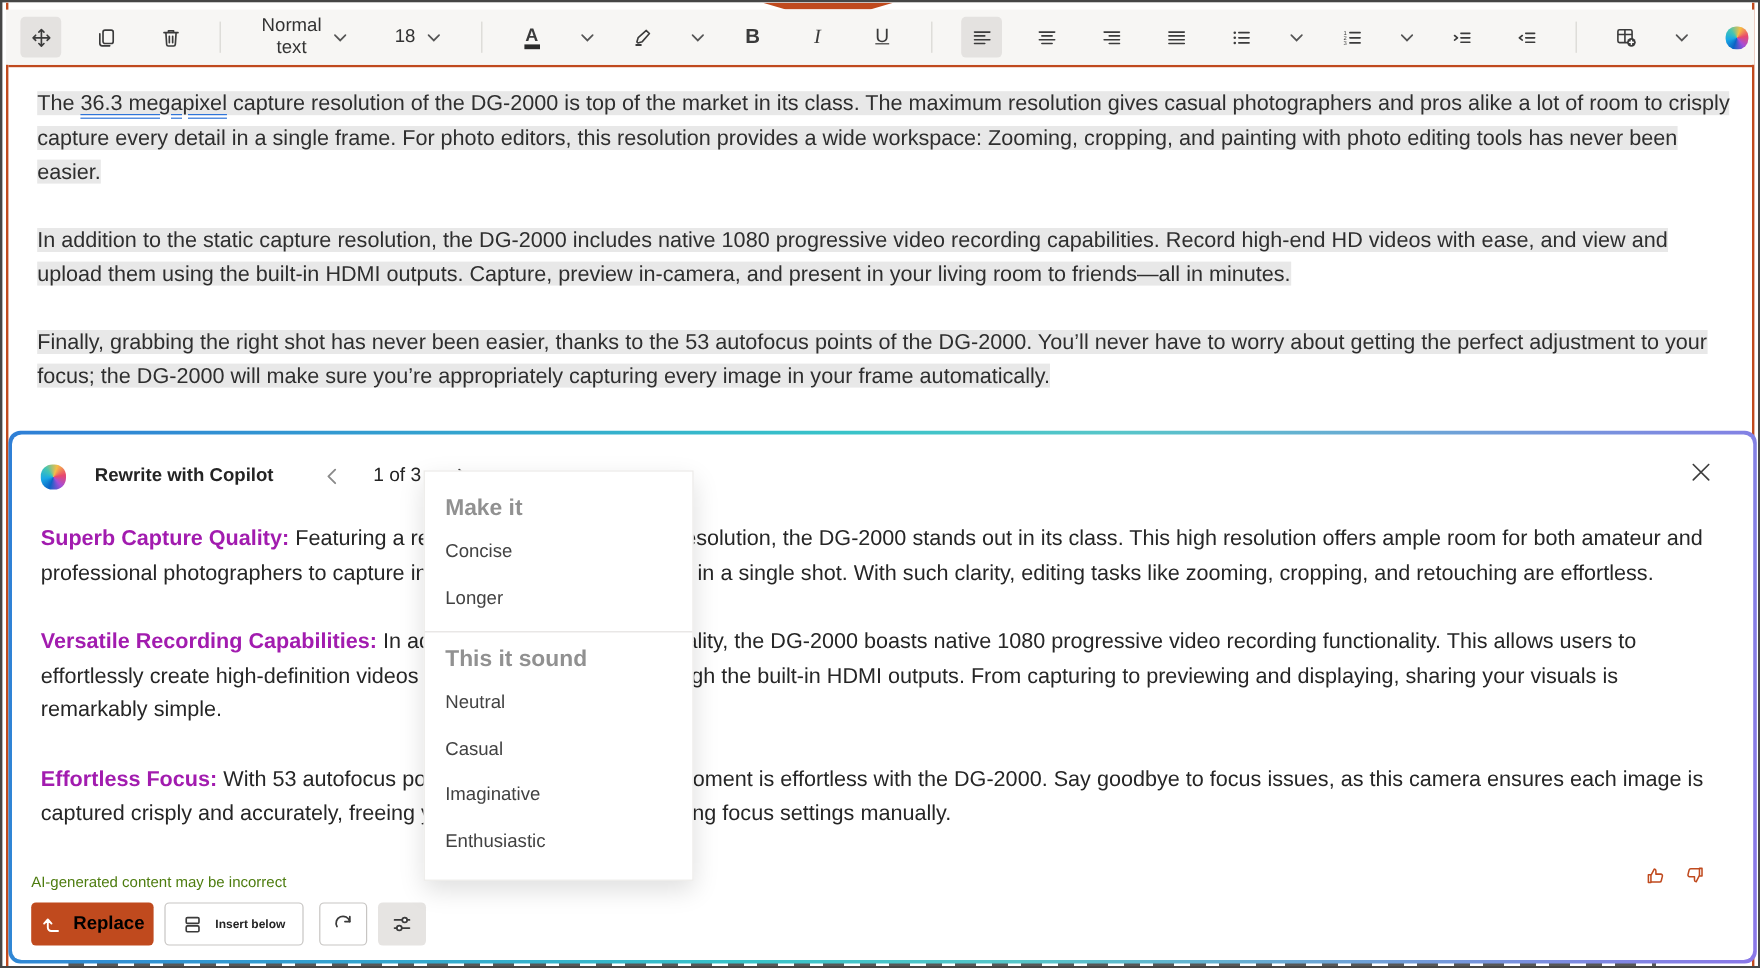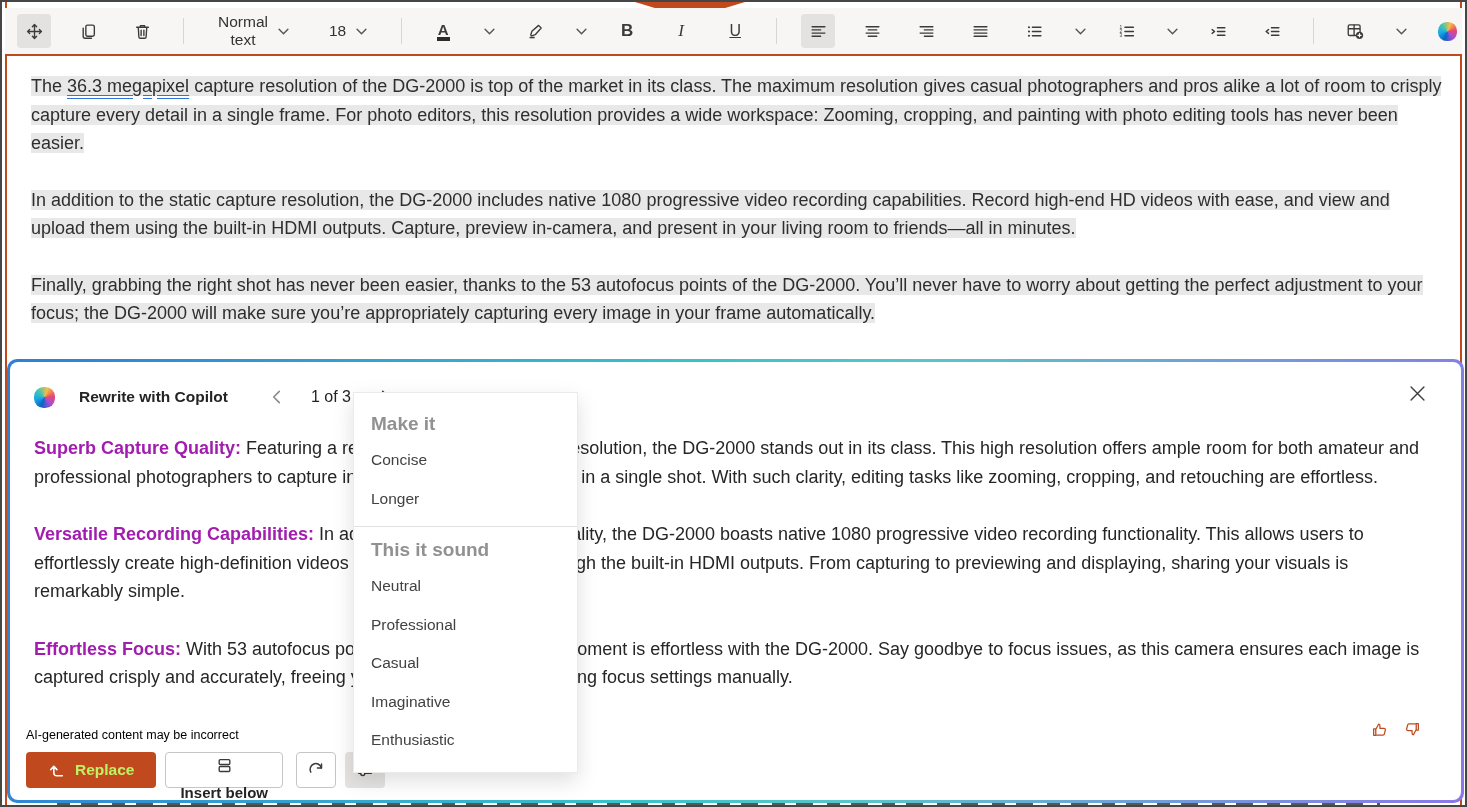--- a/index.html
+++ b/index.html
@@ -41,26 +41,26 @@
            background:linear-gradient(100deg,#2f7fd6 0%,#38c3c9 45%,#57c6c9 60%,#8a77e8 100%); z-index:10; }
   #panel-inner { position:relative; width:100%; height:100%; border-radius:8px; background:#fff; padding:20px 22px 0 24px; }
   #panel-head { display:flex; align-items:center; gap:24px; height:30px; margin-bottom:22px; }
   #panel-title { font-size:15.5px; font-weight:700; color:#242424; }
   .pag-btn { background:none; border:none; padding:0 6px; cursor:pointer; display:flex; align-items:center; }
   #pag-count { font-size:16px; color:#242424; }
   #close-btn { position:absolute; right:36px; top:24px; background:none; border:none; cursor:pointer; }
   #panel-body { font-size:18px; line-height:28.5px; color:#262626; padding-right:10px; }
   #panel-body p { margin-bottom:29px; }
   #panel-body b { color:#a21caf; }
-  #disclaimer { position:absolute; left:16px; bottom:58px; font-size:12.5px; color:#000000; }
+  #disclaimer { position:absolute; left:16px; bottom:58px; font-size:12.5px; color:#4d7c0f; }
   #action-row { position:absolute; left:16px; bottom:12px; display:flex; align-items:center; gap:9px; }
-  #replace-btn { display:flex; align-items:center; gap:10px; height:36px; padding:0 22px; background:#c04a1e;
-                 color:#bef264; font-weight:700; font-size:15.5px; border:none; border-radius:4px; cursor:pointer; font-family:inherit; }
-  #insert-btn { display:flex; align-items:center; gap:10px; height:36px; padding:4px 14px; background:#fff;
-                color:#242424; font-weight:700; font-size:15px; border:1px solid #c7c5c3; border-radius:4px; cursor:pointer; font-family:inherit;flex-direction:column; }
+  #replace-btn { display:flex; align-items:center; gap:10px; height:36px; padding:0 8px; background:#c04a1e;
+                 color:#000000; font-weight:700; font-size:15.5px; border:none; border-radius:4px; cursor:pointer; font-family:inherit; }
+  #insert-btn { display:flex; align-items:center; gap:10px; height:36px; padding:16px 14px; background:#fff;
+                color:#242424; font-weight:700; font-size:10px; border:1px solid #c7c5c3; border-radius:4px; cursor:pointer; font-family:inherit; }
   .sq-btn { width:40px; height:36px; display:flex; align-items:center; justify-content:center; background:#fff;
             border:1px solid #c7c5c3; border-radius:4px; cursor:pointer; }
   #tone-btn { background:#e6e4e2; border:none; }
   #feedback { position:absolute; right:40px; bottom:62px; display:flex; gap:16px; }
   .fb-btn { background:none; border:none; cursor:pointer; }
 
   
   #menu { position:absolute; left:351px; top:390px; width:225px; background:#fff; border:1px solid #eceae8;
           box-shadow:0 8px 20px rgba(0,0,0,.13); padding:10px 0 12px; z-index:40; }
   .menu-h { padding:10px 17px 6px; font-size:19px; font-weight:700; color:#919191; }
@@ -383,20 +383,19 @@
     </div>
   </div>
 
   <div id="menu">
     <div class="menu-h">Make it</div>
     <div class="menu-i">Concise</div>
     <div class="menu-i">Longer</div>
     <div class="menu-div"></div>
     <div class="menu-h">This it sound</div>
     <div class="menu-i">Neutral</div>
-    <div class="menu-i">Professional</div>
     <div class="menu-i">Casual</div>
     <div class="menu-i">Imaginative</div>
     <div class="menu-i">Enthusiastic</div>
   </div>
 
   <div id="clip-line"></div>
 </div>
 
 </body></html>

